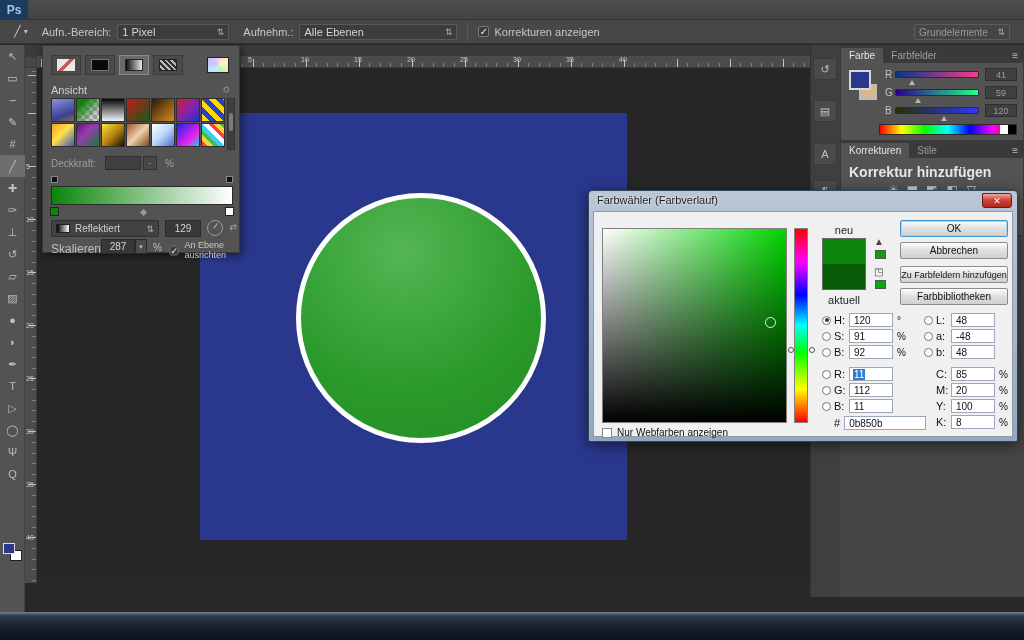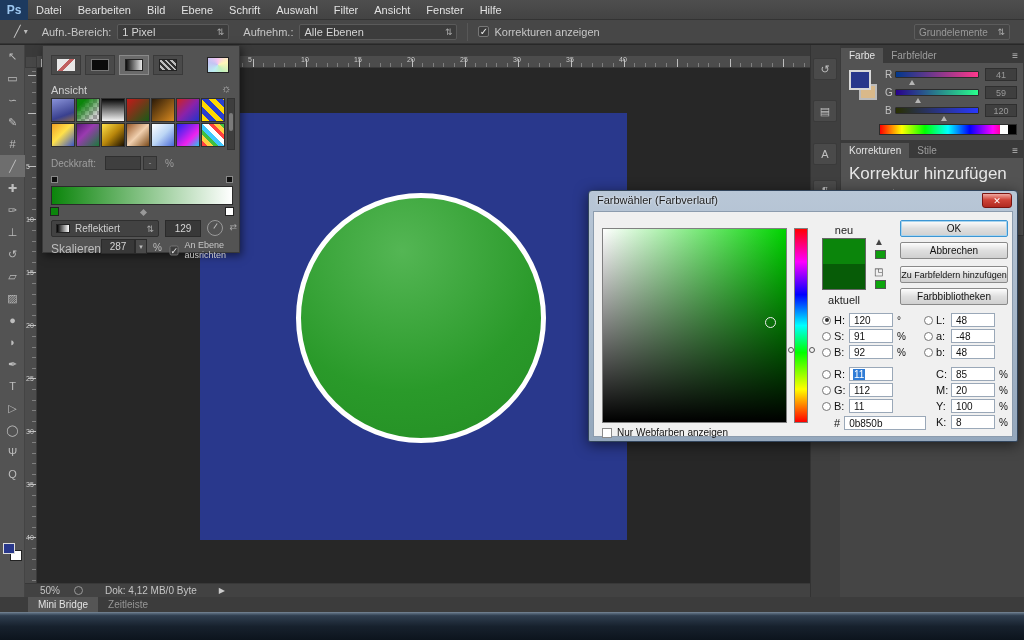--- a/index.html
+++ b/index.html
@@ -91,21 +91,21 @@
   .sthumb { position:absolute; top:8px; width:0; height:0; border-left:3px solid transparent;
             border-right:3px solid transparent; border-bottom:5px solid #b5b5b5; }
   .sval { width:32px; height:13px; background:#3f3f3f; border:1px solid #2f2f2f; color:#9a9a9a;
           font-size:9px; text-align:center; line-height:12px; margin-left:6px; }
   #spectrum { position:relative; height:11px; margin:7px 6px 6px 6px; border:1px solid #2c2c2c;
     background:linear-gradient(90deg,#f00,#ff0 16%,#0f0 33%,#0ff 50%,#00f 66%,#f0f 83%,#f00 97%); }
   #spec-w { position:absolute; right:8px; top:0; width:8px; height:100%; background:#fff; }
   #spec-b { position:absolute; right:0; top:0; width:8px; height:100%; background:#000; }
   #panel-fg { position:absolute; left:8px; top:24px; width:22px; height:20px; background:#29388c; border:2px solid #d9d9d9; z-index:2; }
   #panel-bg2 { position:absolute; left:18px; top:38px; width:18px; height:16px; background:#d9b98a; border:2px solid #bbb; }
-  #adj-head { font-size:17px; font-weight:normal; color:#e6e6e6; margin:6px 8px 2px 8px; }
+  #adj-head { font-size:14px; font-weight:bold; color:#e6e6e6; margin:6px 8px 2px 8px; }
   #adj-icons { display:flex; justify-content:center; gap:9px; margin-top:3px; }
   .adj-icon { font-size:12px; color:#c9c9c9; }
   #adj-icons2 { display:flex; justify-content:center; gap:11px; margin-top:6px; }
   .adj-stub { width:11px; height:8px; background:#8f8f8f; opacity:.7; }
 
   
   #gradpanel { left:42px; top:45px; width:198px; height:208px; background:#535353; border:1px solid #393939;
                box-shadow:2px 3px 8px rgba(0,0,0,.5); z-index:40; }
   .gmode { position:absolute; top:9px; width:30px; height:20px; border:1px solid #3a3a3a; background:#4a4a4a;
            display:flex; align-items:center; justify-content:center; }
@@ -257,32 +257,20 @@
 
   .adj-panel-pos { top:140px; height:96px; }
 </style>
 </head>
 <body>
 
 <div id="stage">
 
   <div id="menubar" class="abs">
     <div id="pslogo">Ps</div>
-    <div style="display:flex">
-        <div class="menu-item">Datei</div>
-        <div class="menu-item">Bearbeiten</div>
-        <div class="menu-item">Bild</div>
-        <div class="menu-item">Ebene</div>
-        <div class="menu-item">Schrift</div>
-        <div class="menu-item">Auswahl</div>
-        <div class="menu-item">Filter</div>
-        <div class="menu-item">Ansicht</div>
-        <div class="menu-item">Fenster</div>
-        <div class="menu-item">Hilfe</div>
-      </div>
   </div>
 
   <div id="optionsbar" class="abs">
     <div id="tool-preset">
       <span style="font-size:11px">╱</span>
       <span class="caret">▾</span>
     </div>
     <span class="opt-label">Aufn.-Bereich:</span>
     <div class="opt-select" style="width:112px">
       <span>1 Pixel</span>
@@ -395,30 +383,20 @@
         <span class="rl-num" style="top: 201px;">15</span>
         <span class="rl-num" style="top: 254px;">20</span>
         <span class="rl-num" style="top: 307px;">25</span>
         <span class="rl-num" style="top: 360px;">30</span>
         <span class="rl-num" style="top: 413px;">35</span>
         <span class="rl-num" style="top: 466px;">40</span>
       </div>
   </div>
   <div id="ruler-corner" class="abs"></div>
 
-  <div id="statusbar" class="abs">
-    <span id="zoombox">50%</span>
-    <span id="status-icon"></span>
-    <span id="docinfo">Dok: 4,12 MB/0 Byte</span>
-    <span id="status-arrow">▶</span>
-  </div>
-  <div id="bottomtabs" class="abs">
-    <div class="btab active">Mini Bridge</div>
-    <div class="btab inactive">Zeitleiste</div>
-  </div>
 
   <div id="rightbase" class="abs"></div>
   <div id="dockstrip" class="abs"></div>
   <div>
       <div class="dock-icon" style="top: 58px;">
         <span>↺</span>
       </div>
       <div class="dock-icon" style="top: 100px;">
         <span>▤</span>
       </div>

